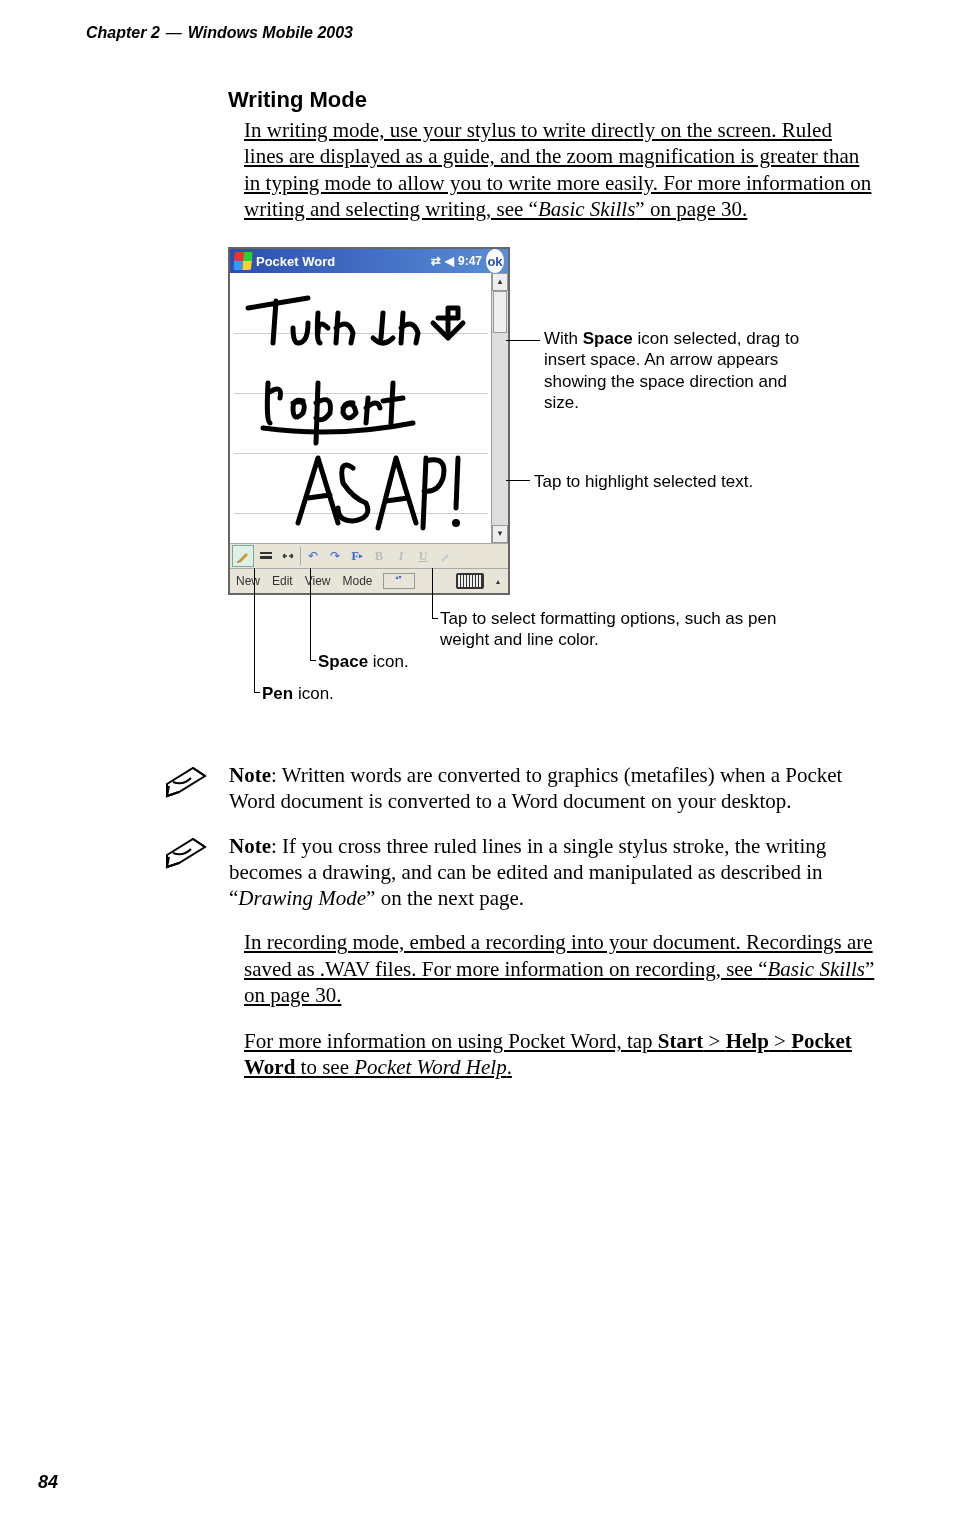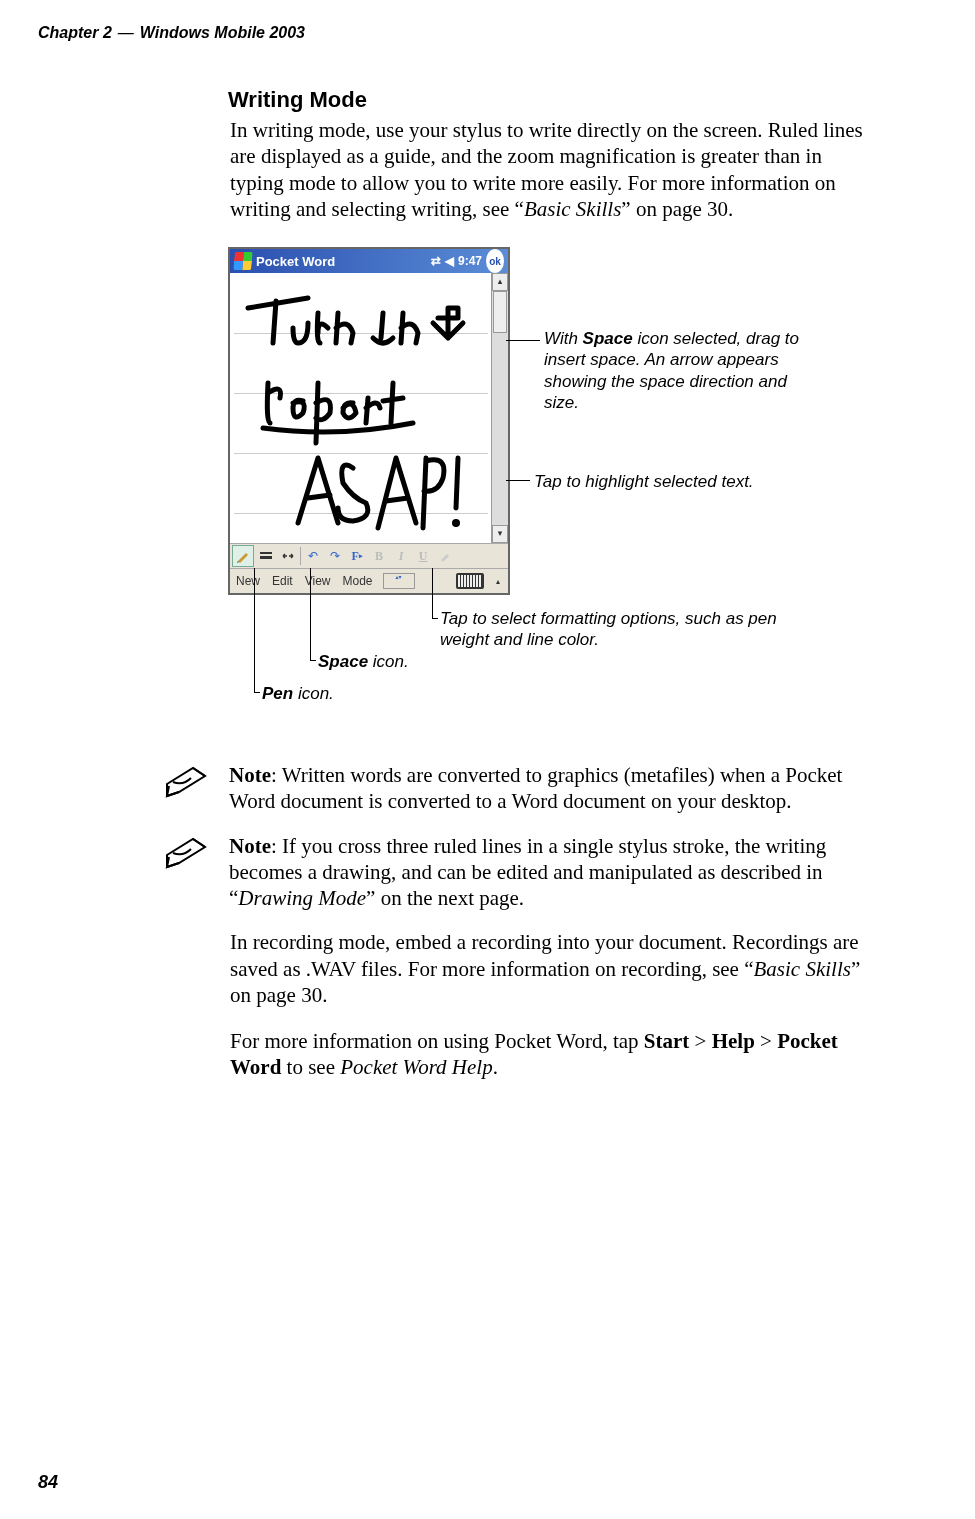--- a/index.html
+++ b/index.html
@@ -14,20 +14,21 @@
   }
   .header {
     display: flex;
     padding: 24px 0 0 38px;
   }
   .header-left {
     font-family: 'Arial Black', Arial, sans-serif;
     font-weight: 900;
     font-style: italic;
     font-size: 16px;
+    margin-left: 48px;
   }
   .header-sep {
     font-family: Arial, sans-serif;
     font-style: italic;
     padding: 0 6px;
     font-size: 16px;
   }
   .header-right {
     font-family: 'Arial Black', Arial, sans-serif;
     font-weight: 900;
@@ -41,21 +42,22 @@
   }
   h2.section {
     font-family: 'Arial Black', Arial, sans-serif;
     font-weight: 900;
     font-size: 22px;
     margin: 0 0 4px 0;
   }
   p.body {
     font-size: 21px;
     line-height: 1.25;
-    margin: 0 0 20px 2px;
+    margin: 0 0 20px 16px;
+    text-decoration: underline;
   }
   .screenshot-block {
     position: relative;
     height: 510px;
     margin-bottom: 10px;
   }
   .device {
     position: absolute;
     left: 0;
     top: 5px;
@@ -91,21 +93,21 @@
     align-items: center;
     gap: 4px;
     margin-right: 4px;
     font-size: 12px;
   }
   .ok-btn {
     width: 18px; height: 24px;
     background: #fff;
     border-radius: 50%;
     color: #2a4fb0;
-    font-size: 10px;
+    font-size: 13px;
     font-weight: bold;
     display: flex;
     align-items: center;
     justify-content: center;
   }
   .canvas-area {
     position: relative;
     height: 270px;
     background: #fff;
   }
@@ -197,21 +199,20 @@
     background:
       repeating-linear-gradient(to right, #eee 0 2px, #333 2px 3px),
       repeating-linear-gradient(to bottom, transparent 0 3px, #333 3px 4px);
   }
   .callout-label {
     position: absolute;
     font-family: Arial, Helvetica, sans-serif;
     font-size: 17px;
     line-height: 1.25;
     color: #000;
-    font-style: italic;
   }
   .callout-line {
     position: absolute;
     background: #000;
   }
   .note-row {
     display: flex;
     margin: 0 0 18px -65px;
   }
   .note-icon {

